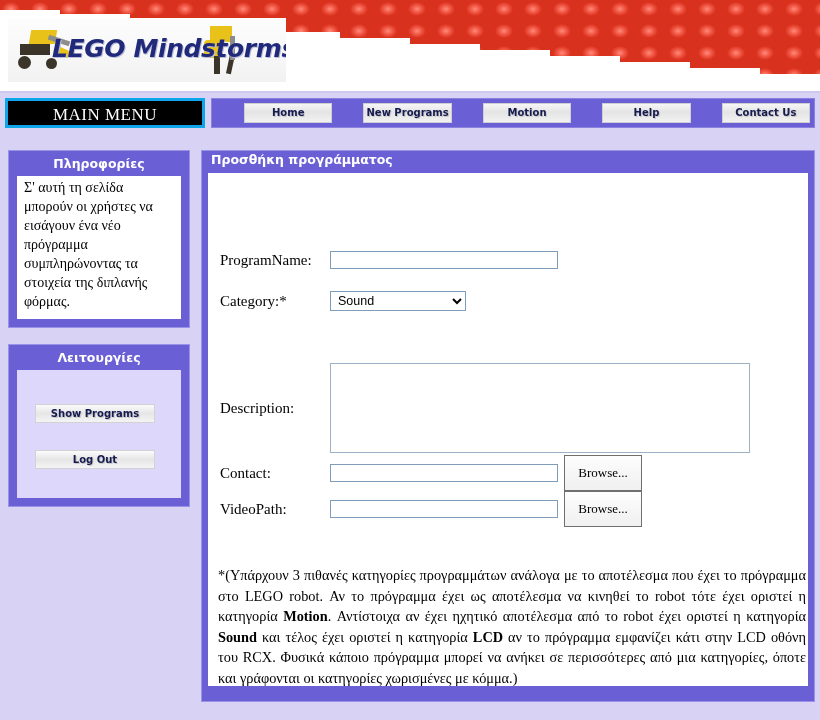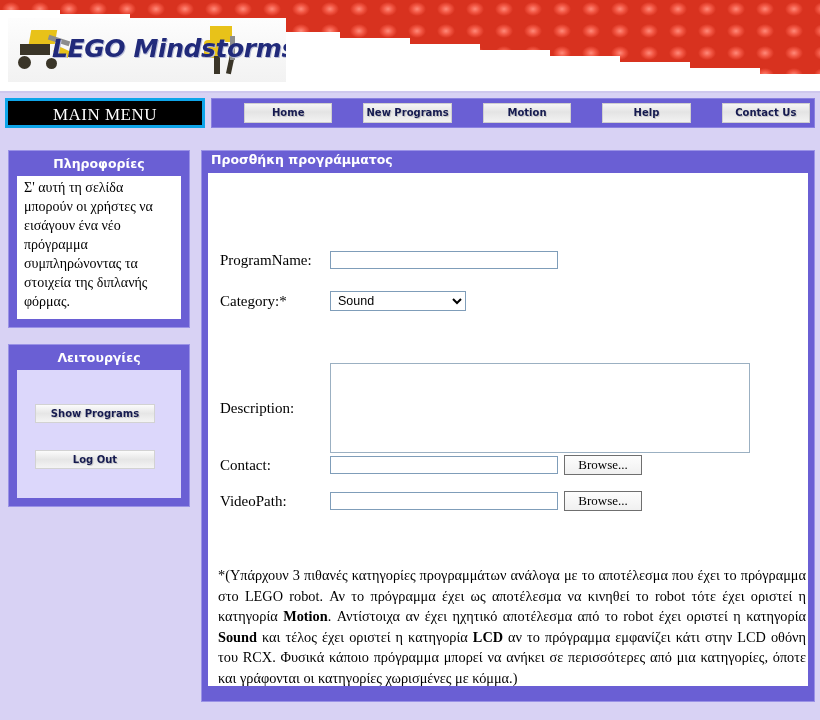--- a/index.html
+++ b/index.html
@@ -245,21 +245,21 @@
     background: #ffffff;
     box-sizing: border-box;
     resize: none;
     font-family: "Liberation Sans", sans-serif;
     font-size: 12px;
     outline: none;
   }
   .path-input { width: 228px; }
   .browse-btn {
     margin-left: 6px;
-    height: 20px;
+    height: 36px;
     min-width: 78px;
     background: linear-gradient(180deg, #fdfdfd 0%, #f0f0f0 100%);
     border: 1px solid #6f6f6f;
     box-sizing: border-box;
     font-family: "Liberation Serif", serif;
     font-size: 13px;
     color: #000;
     cursor: pointer;
   }
   #insert-program-btn {

